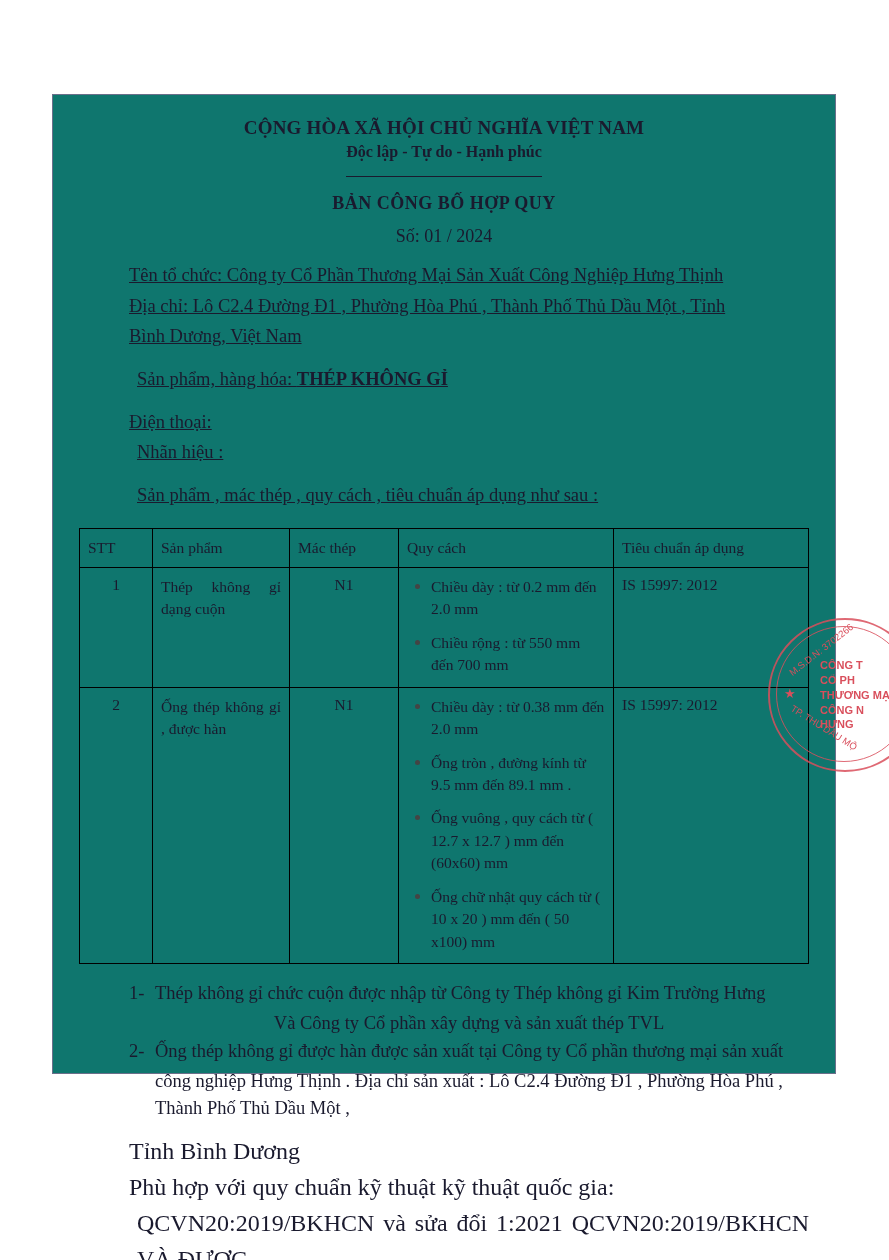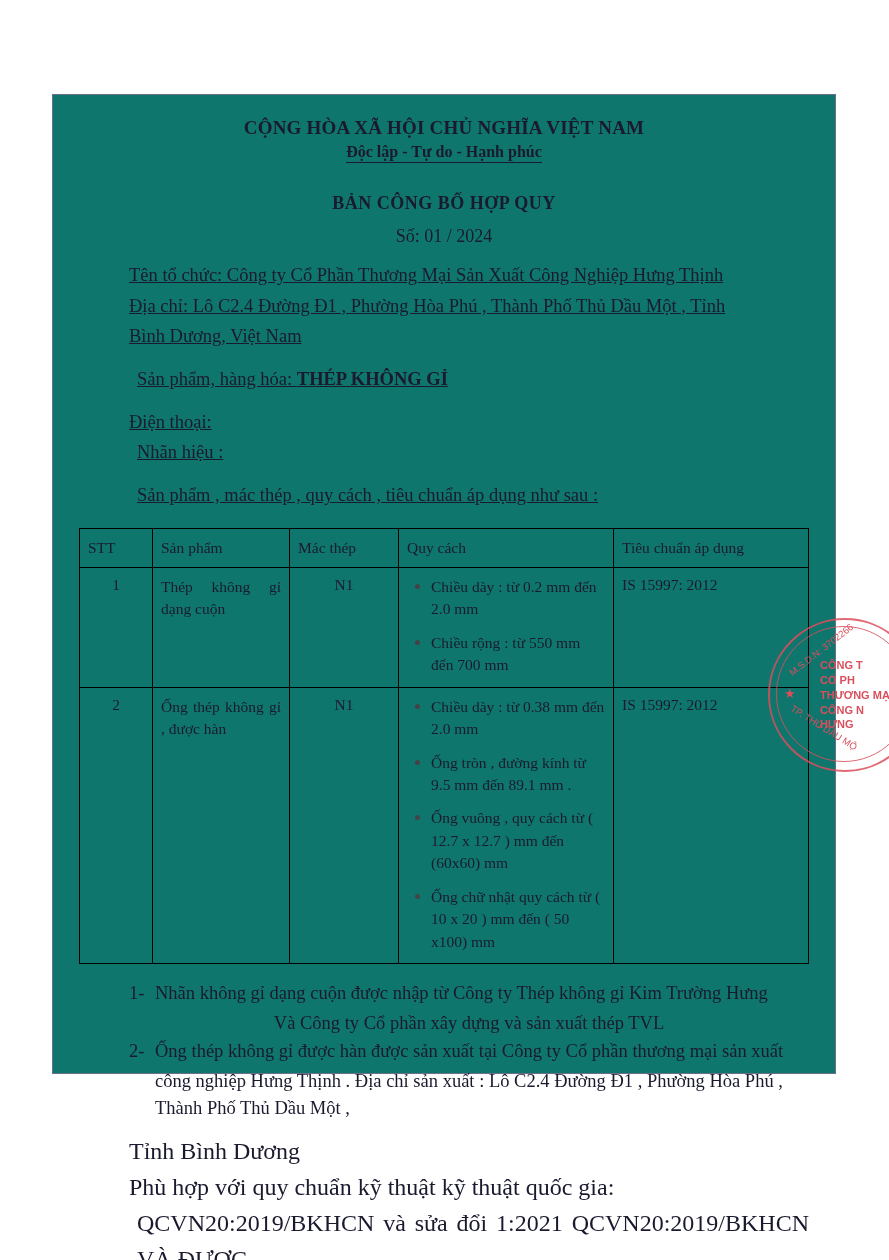--- a/index.html
+++ b/index.html
@@ -38,21 +38,21 @@
     letter-spacing: 0.2px;
     margin-top: 8px;
   }
   .motto {
     font-weight: bold;
     font-size: 16px;
     margin-top: 4px;
   }
   .motto span {
     border-bottom: 1.4px solid #1a1a2e;
-    padding-bottom: 2px;
+    padding-bottom: 16px;
   }
   .doc-title {
     font-weight: bold;
     font-size: 18px;
     margin-top: 32px;
     letter-spacing: 0.5px;
   }
   .doc-no {
     font-size: 18px;
     margin-top: 12px;
@@ -252,21 +252,21 @@
             </ul>
           </td>
           <td>IS 15997: 2012</td>
         </tr>
       </tbody>
     </table>
 
     <div class="notes">
       <div class="note-row">
         <div class="note-num">1-</div>
-        <div class="note-body">Nhãn không gỉ dạng cuộn được nhập từ Công ty Thép không gỉ Kim Trường Hưng</div>
+        <div class="note-body">Thép không gỉ chức cuộn được nhập từ Công ty Thép không gỉ Kim Trường Hưng</div>
       </div>
       <div class="note-cont">Và Công ty Cổ phần xây dựng và sản xuất thép TVL</div>
       <div class="note-row">
         <div class="note-num">2-</div>
         <div class="note-body">Ống thép không gỉ được hàn được sản xuất tại Công ty Cổ phần thương mại sản xuất</div>
       </div>
       <div style="padding-left:26px">công nghiệp Hưng Thịnh . Địa chỉ sản xuất : Lô C2.4 Đường Đ1 , Phường Hòa Phú ,</div>
       <div style="padding-left:26px">Thành Phố Thủ Dầu Một ,</div>
     </div>
 

